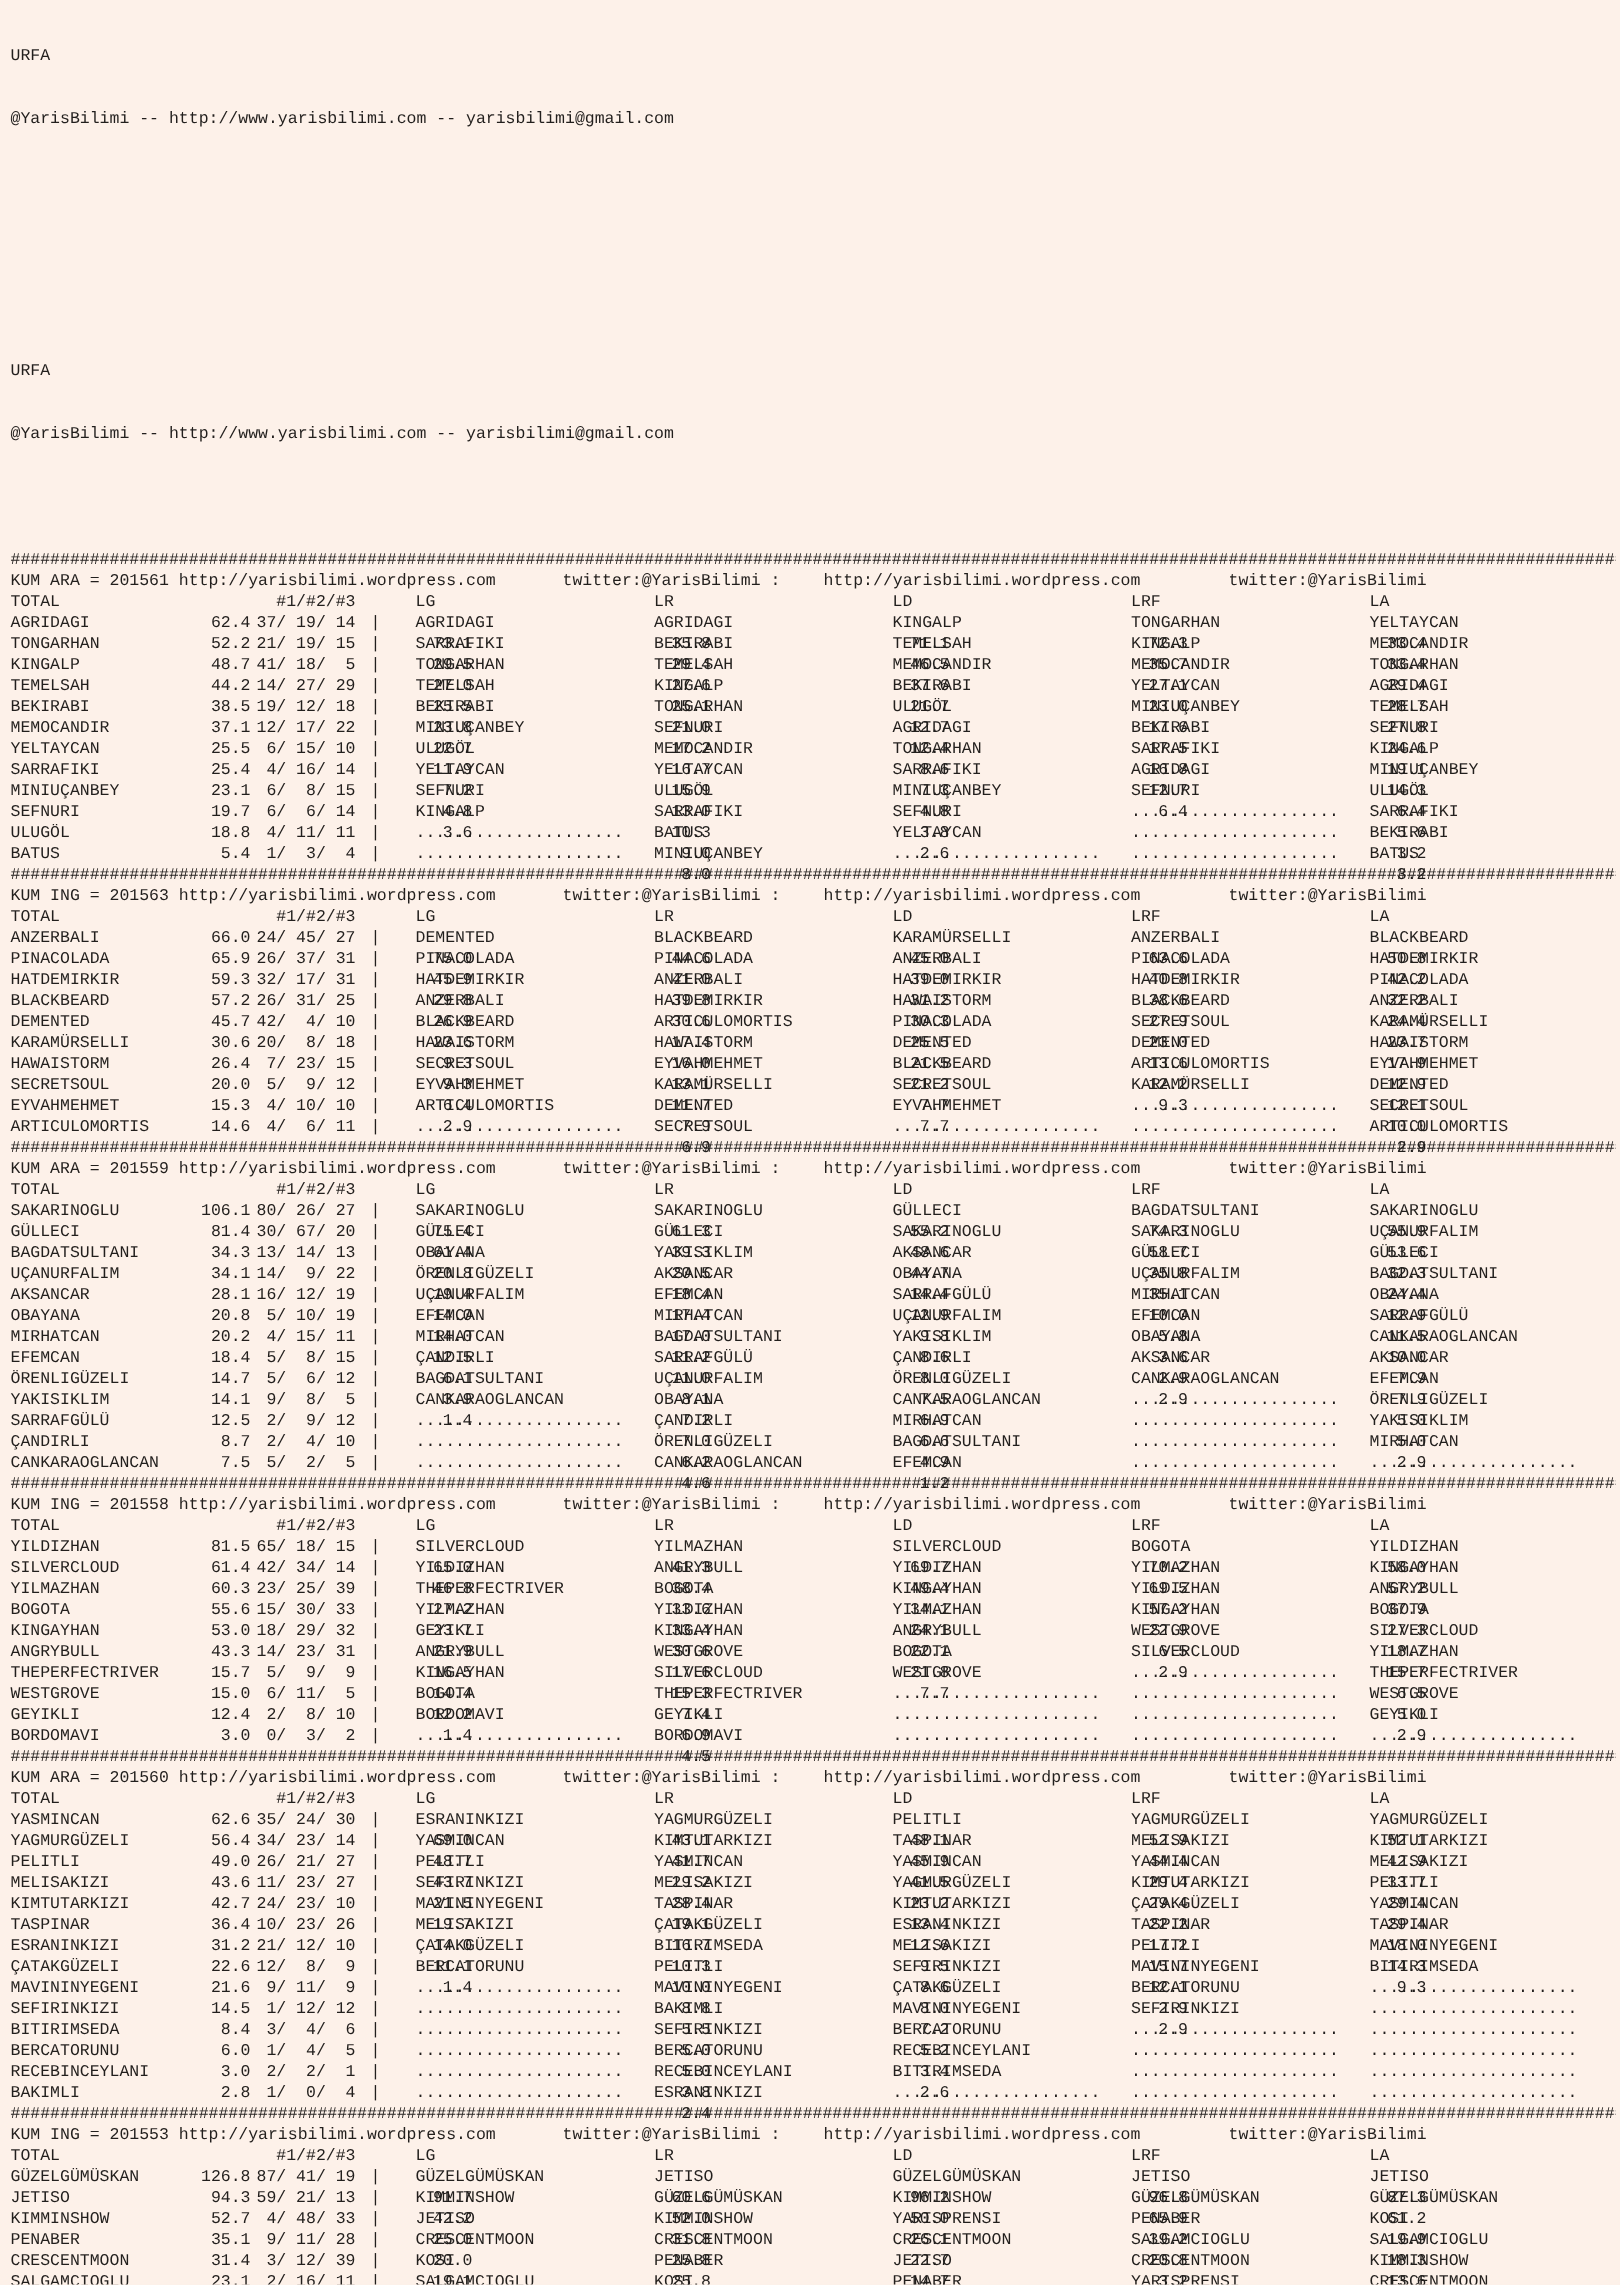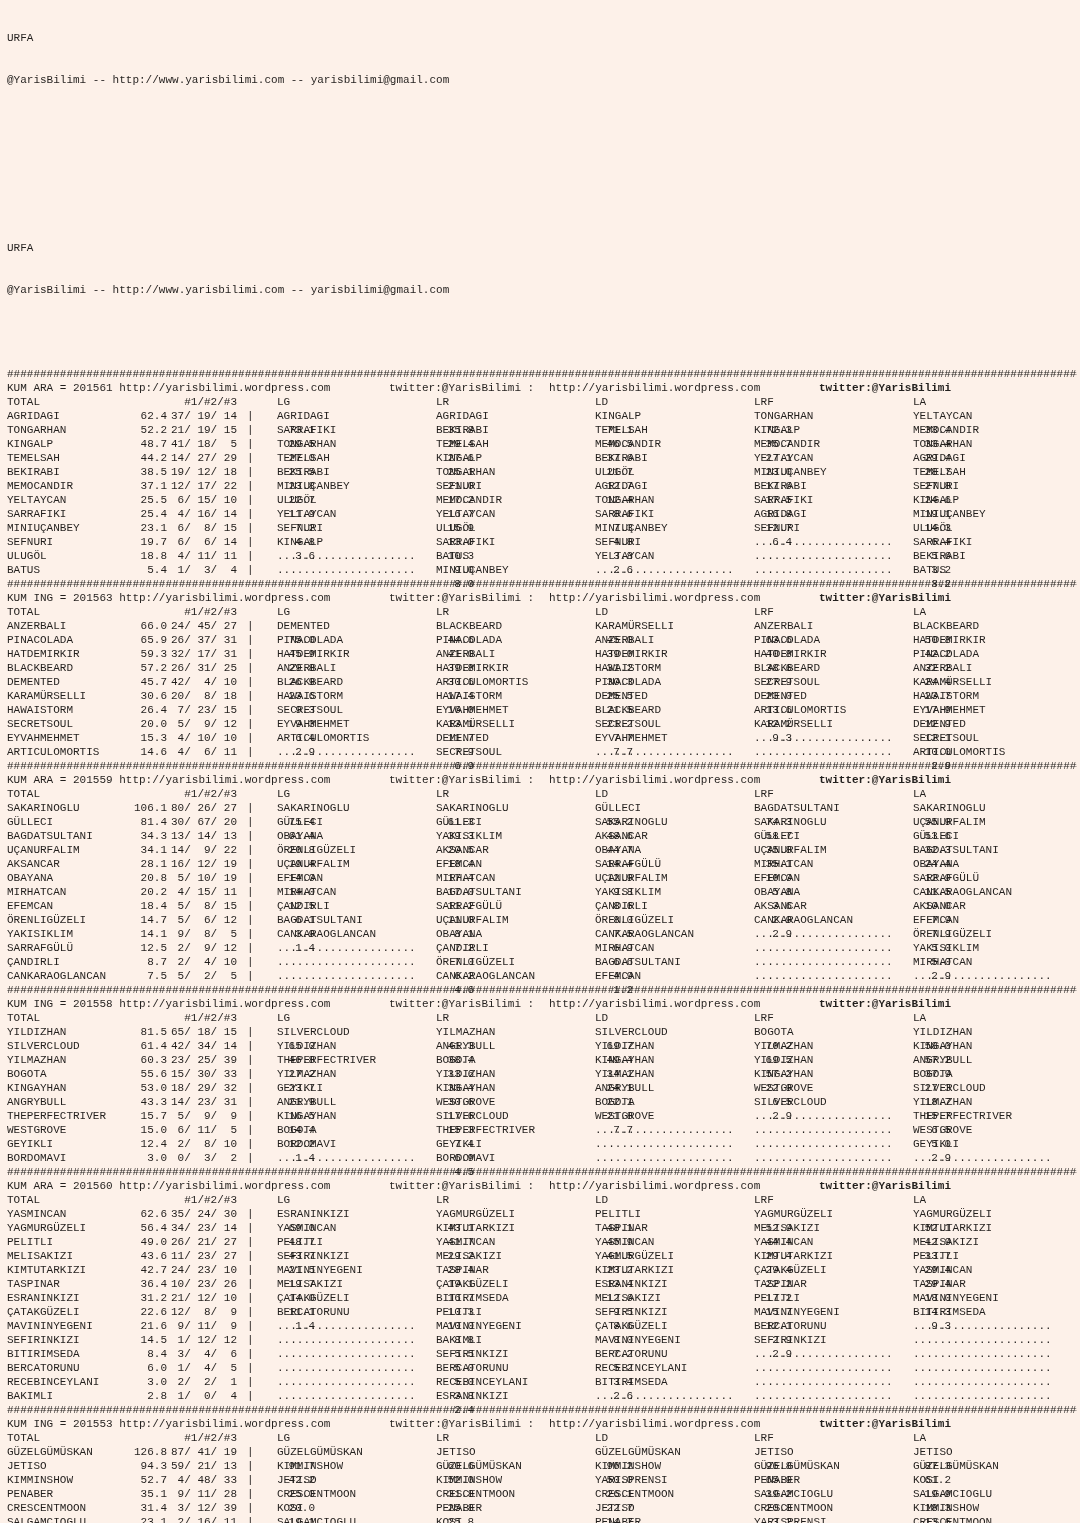--- a/index.html
+++ b/index.html
@@ -11,23 +11,23 @@
     font-size:11px;
     line-height:14px;
     color:#221f1d;
     white-space:pre;
   }
   .ln{height:14px;overflow:visible;}
   .hash{width:1070px;overflow:hidden;letter-spacing:0;}
   .title{position:relative;}
   .title span{position:absolute;top:0;white-space:pre;}
   .t1{left:0;}
-  .t2{left:382px;}
+  .t2{left:368px;}
   .t3{left:542px;font-family:Liberation Mono, monospace;}
-  .t4{left:812px;font-weight:bold;}
+  .t4{left:812px;}
   .row{display:flex;}
   .row span{white-space:pre;display:block;}
   .c-name{width:124px;}
   .c-total{width:36px;text-align:right;}
   .c-counts{width:70px;text-align:right;}
   .c-pipe{width:40px;padding-left:10px;box-sizing:border-box;}
   .pair{width:159px;display:flex;}
   .p-name{width:105px;overflow:visible;}
   .p-val{width:38px;text-align:right;}
 </style>

